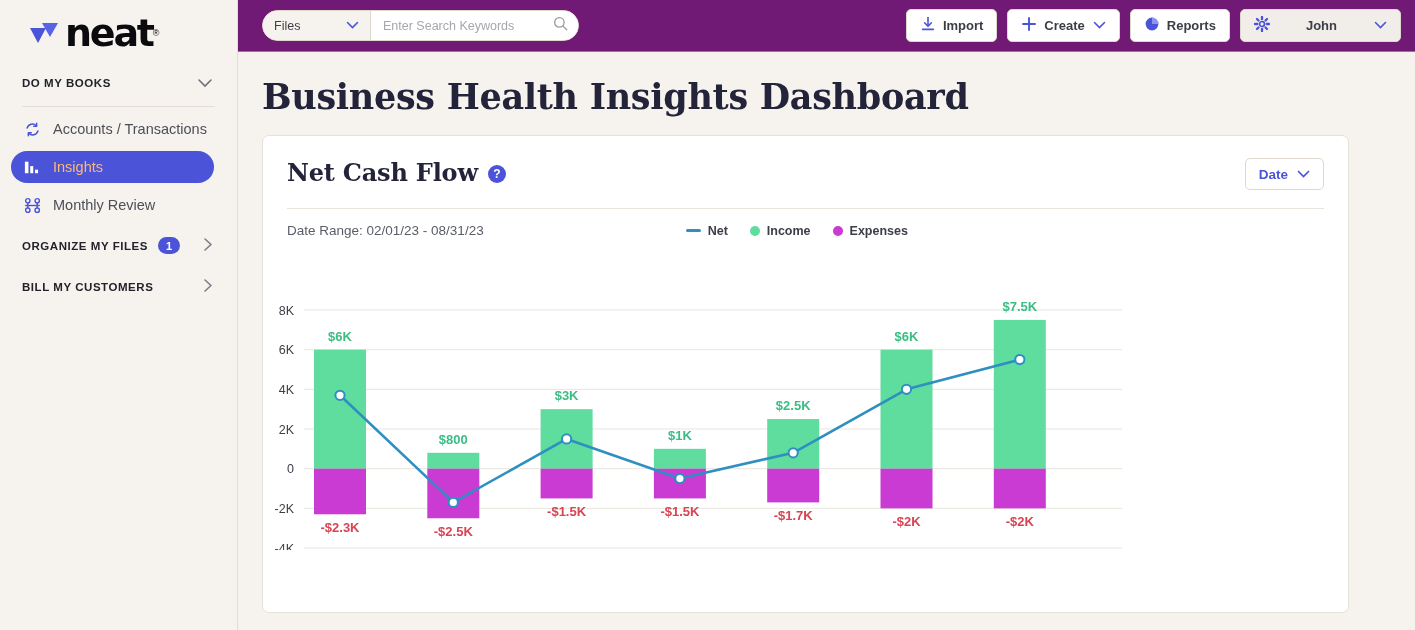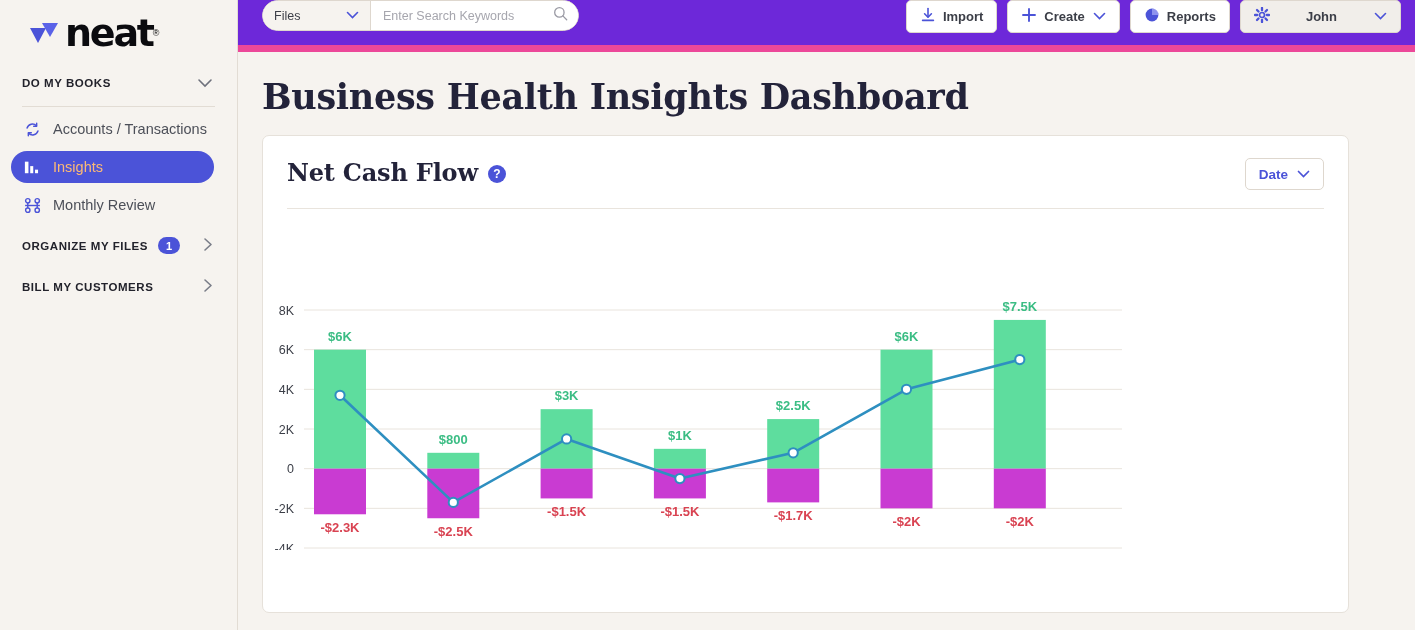--- a/index.html
+++ b/index.html
@@ -56,22 +56,22 @@
     background: #4b53d8; color: #fff; border-radius: 9px;
     min-width: 22px; height: 17px; font-size: 11px; font-weight: 700;
     display: flex; align-items: center; justify-content: center; padding: 0 6px;
   }
   .chev-r { margin-left: auto; color: #777a85; font-size: 15px; line-height: 1; }
 
   
   #main { flex: 1; height: 630px; position: relative; background: #f6f3ef; }
 
   #topbar {
-    height: 52px; background: #6d28d9; border-bottom: 7px solid #ec4899;
-    display: flex; align-items: flex-start; padding: 0 14px 0 24px; gap: 10px;
+    height: 52px; background: #701a75; border-bottom: 1px solid #ec4899;
+    display: flex; align-items: center; padding: 0 14px 0 24px; gap: 10px;
   }
   .search-group {
     display: flex; align-items: center; height: 31px;
     border: 1px solid #ded7ce; border-radius: 16px; background: #fff; overflow: hidden;
   }
   .search-sel {
     display: flex; align-items: center; justify-content: space-between;
     width: 108px; height: 100%; padding: 0 11px;
     background: #f6f3ef; border-right: 1px solid #ded7ce;
     font-size: 12.5px; color: #3d3f48; cursor: pointer;
@@ -330,20 +330,37 @@
             <span>Date</span>
             <span>
               <svg width="13" height="9" viewBox="0 0 13 9">
                   <path d="M1.5 1.5 L6.5 6.5 L11.5 1.5" stroke="#4b53d8" stroke-width="1.7" fill="none" stroke-linecap="round"></path>
                 </svg>
             </span>
           </div>
         </div>
         <div class="head-rule"></div>
 
+        <div class="meta-row">
+          <span class="range-text">Date Range: 02/01/23 - 08/31/23</span>
+          <div class="legend">
+            <div class="leg-item">
+              <span class="leg-line" style="background:#2e8fc0"></span>
+              <span>Net</span>
+            </div>
+            <div class="leg-item">
+              <span class="leg-dot" style="background:#5edd9e"></span>
+              <span>Income</span>
+            </div>
+            <div class="leg-item">
+              <span class="leg-dot" style="background:#c93bd2"></span>
+              <span>Expenses</span>
+            </div>
+          </div>
+        </div>
       </section>
     </div>
 
     <div id="plot">
       <svg id="plot-svg" width="880" height="300" viewBox="0 0 880 300">
           <line x1="42" y1="60" x2="860" y2="60" class="grid"></line>
           <text x="32" y="64.5" class="ytick">8K</text>
           <line x1="42" y1="99.66666666666666" x2="860" y2="99.66666666666666" class="grid"></line>
           <text x="32" y="104.16666666666666" class="ytick">6K</text>
           <line x1="42" y1="139.33333333333331" x2="860" y2="139.33333333333331" class="grid"></line>

